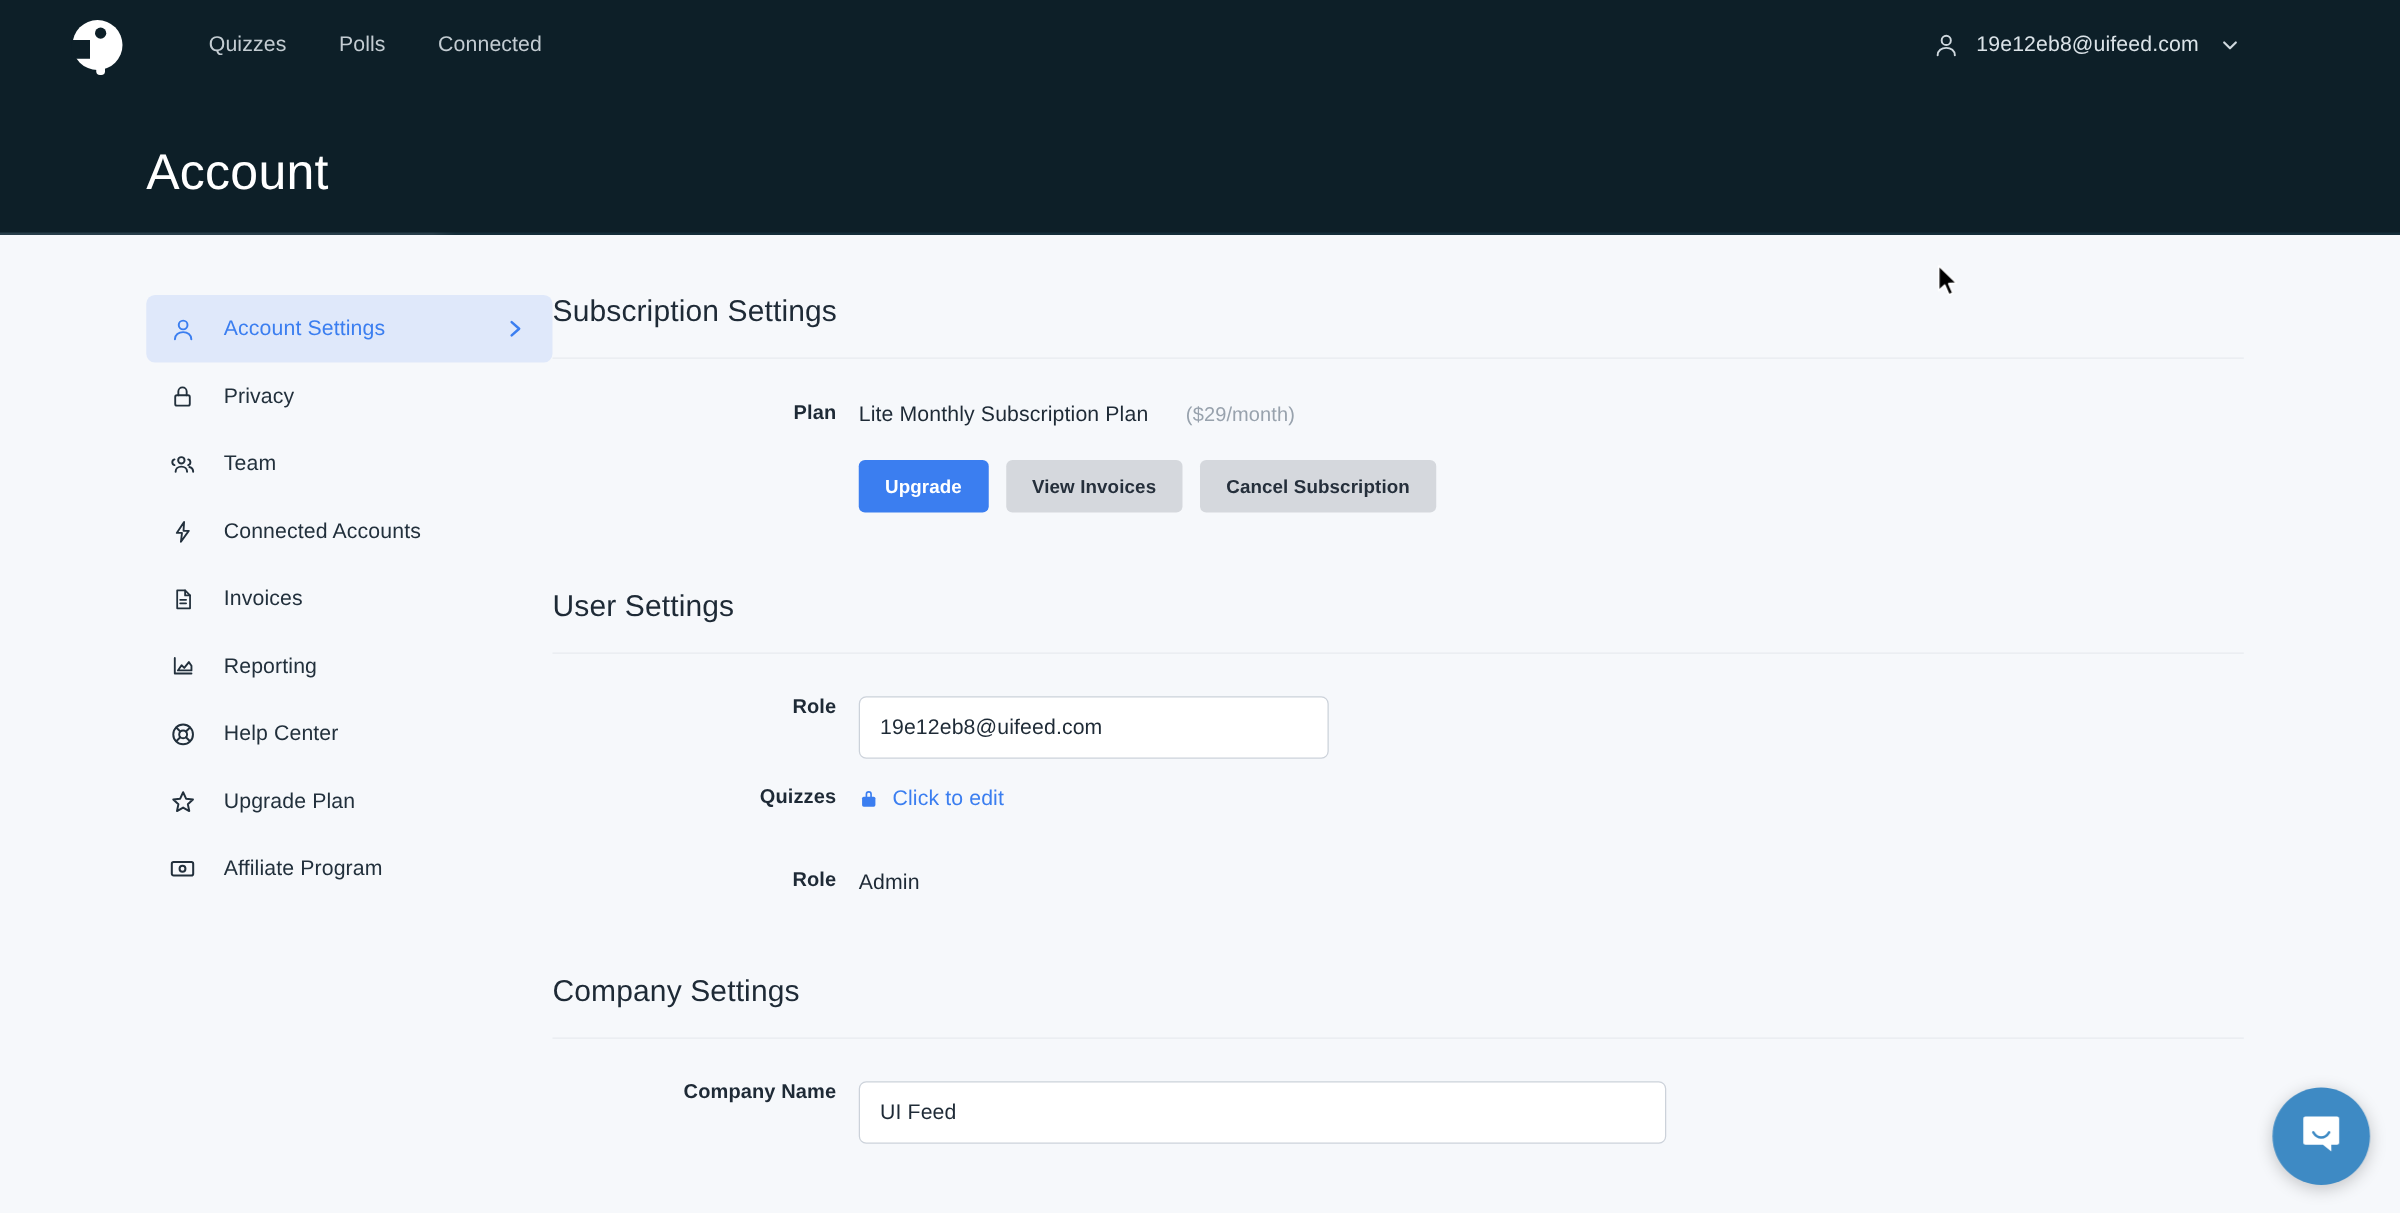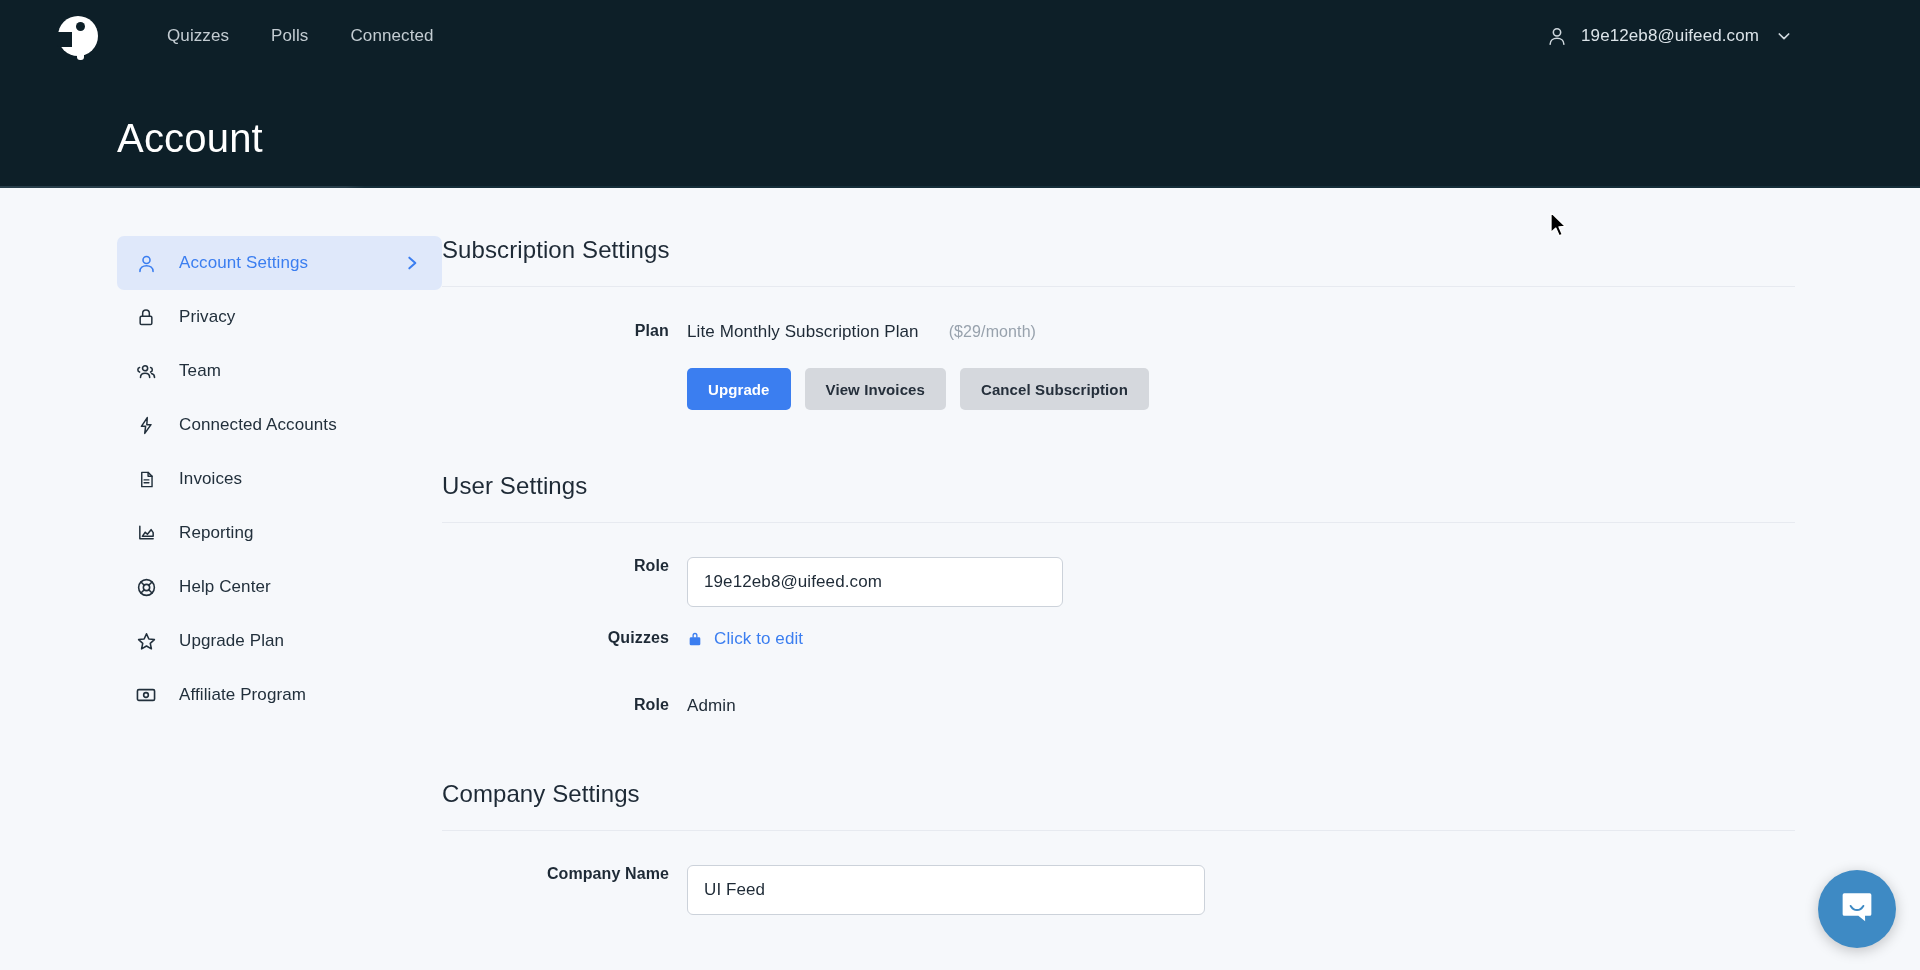--- a/index.html
+++ b/index.html
@@ -449,21 +449,21 @@
         <div class="field-label">Role</div>
         <div class="field-value">Admin</div>
       </div>
     </section>
 
     <section style="margin-top:64px;">
       <h2 class="section-title">Company Settings</h2>
 
       <div class="field-row" style="margin-top:34px;">
         <div class="field-label">Company Name</div>
-        <input class="text-input" style="width: 518px;" type="text" value="UI Feed">
+        <input class="text-input" style="width: 646px;" type="text" value="UI Feed">
       </div>
     </section>
 
   </main>
 </div>
 
 <div class="intercom">
   <span>
     <svg width="38" height="38" viewBox="0 0 36 36">
       <path d="M6 5h24a1.6 1.6 0 0 1 1.6 1.6v18.2A1.6 1.6 0 0 1 30 26.4h-4.4l.1 5-6.4-5H6a1.6 1.6 0 0 1-1.6-1.6V6.6A1.6 1.6 0 0 1 6 5z" fill="#ffffff"></path>

